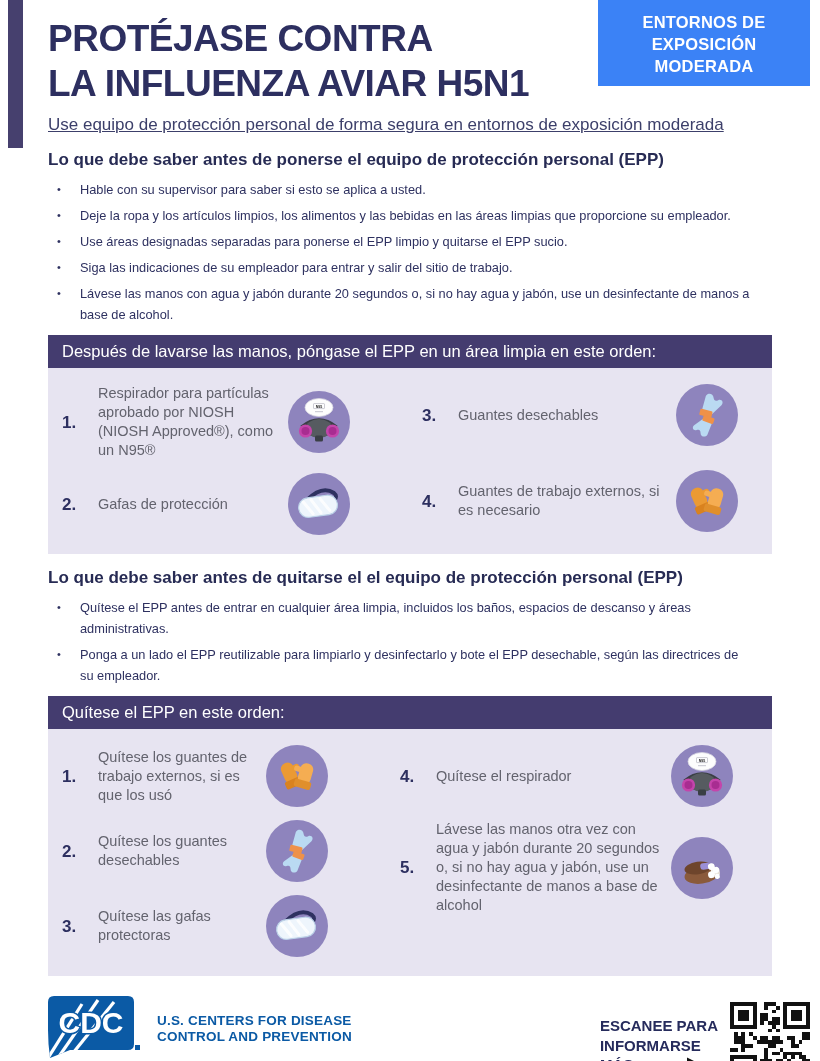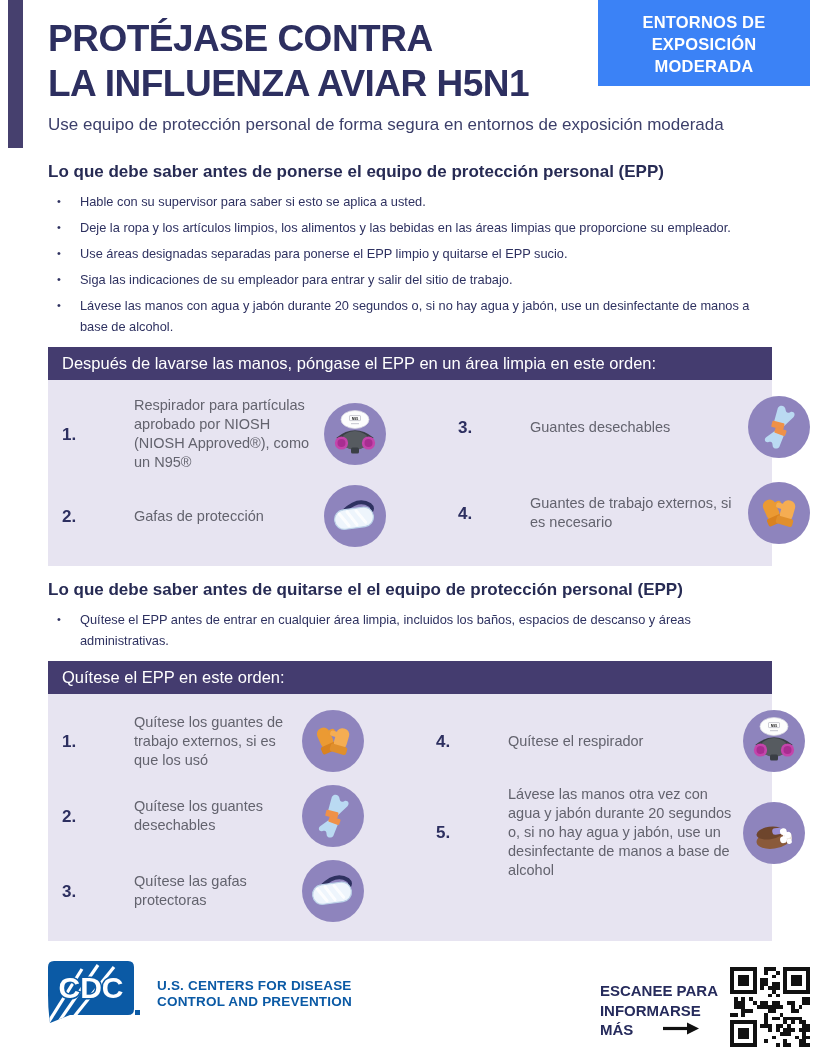--- a/index.html
+++ b/index.html
@@ -5,34 +5,34 @@
   html,body{margin:0;padding:0;background:#fff;}
   .page{position:relative;width:820px;height:1061px;background:#fff;overflow:hidden;
         font-family:"Liberation Sans",sans-serif;color:#2e3160;}
   .left-bar{position:absolute;left:8px;top:0;width:15px;height:148px;background:#46406e;}
   .badge{position:absolute;top:0;right:10px;width:212px;height:86px;background:#3b82f6;
          color:#fff;text-align:center;font-weight:bold;font-size:16.5px;line-height:22px;
          padding-top:11px;box-sizing:border-box;letter-spacing:.2px;}
   .content{padding:0 48px;}
   .title{margin:16px 0 8px;font-size:37px;line-height:45px;font-weight:800;color:#2d2f60;
          letter-spacing:-.5px;}
-  .subtitle{font-size:17px;line-height:22px;color:#3c3f6a;margin:0 0 26px;}
+  .subtitle{font-size:17px;line-height:22px;color:#3c3f6a;margin:0 0 14px;text-decoration:underline;}
   .sec-heading{font-size:17px;font-weight:bold;color:#272b54;margin:14px 0 9px;}
   ul.bullets{list-style:none;margin:0 0 10px;padding:0;max-width:706px;}
   ul.bullets li{position:relative;padding-left:32px;font-size:12.8px;line-height:21px;
                 color:#2e3160;margin-bottom:5px;}
   ul.bullets li::before{content:"•";position:absolute;left:9px;top:0;font-size:11px;color:#2e3160;}
   .banner{background:#443c6f;color:#fff;font-size:16.5px;line-height:18px;padding:7px 14px 8px;}
   .panel{background:#e7e4f1;display:flex;padding:16px 0 6px;}
   .col{flex:1;box-sizing:border-box;display:flex;flex-direction:column;}
   .colA{padding:0 57px 0 14px;}
   .colB{padding:0 47px 0 15px;}
   .step{display:flex;align-items:center;margin-bottom:13px;}
   .step .num{flex:none;width:36px;font-size:17px;font-weight:bold;color:#2d2f60;padding-top:1px;}
-  .step .text{font-size:14.5px;line-height:19px;color:#63636e;margin-left:36px;}
+  .step .text{font-size:14.5px;line-height:19px;color:#63636e;}
   .w190{width:190px;} .w225{width:218px;} .w170{width:168px;} .w235{width:235px;}
   .gap-lg{margin-bottom:24px;}
   .circle{flex:none;width:62px;height:62px;margin-left:auto;}
   .footer{display:flex;align-items:flex-start;margin-top:20px;padding:0 10px 0 48px;}
   .footer-left{display:flex;flex-direction:column;}
   .logo-row{display:flex;align-items:center;}
   .agency{margin-left:17px;font-size:13.5px;line-height:16.5px;font-weight:800;color:#0b5aa5;
           letter-spacing:.2px;}
   .scan{margin-left:auto;display:flex;align-items:flex-start;margin-top:6px;}
   .scan-text{font-size:15px;line-height:19.5px;font-weight:800;color:#262b5c;margin-top:14px;}
@@ -143,20 +143,21 @@
               </g>
             </svg>
           </span>
         </div>
       </div>
     </div>
 
     <h2 class="sec-heading">Lo que debe saber antes de quitarse el el equipo de protección personal (EPP)</h2>
     <ul class="bullets">
       <li>Quítese el EPP antes de entrar en cualquier área limpia, incluidos los baños, espacios de descanso y áreas administrativas.</li>
+      <li>Ponga a un lado el EPP reutilizable para limpiarlo y desinfectarlo y bote el EPP desechable, según las directrices de su empleador.</li>
     </ul>
 
     <div class="banner">Quítese el EPP en este orden:</div>
     <div class="panel">
       <div class="col colA">
         <div class="step">
           <span class="num">1.</span>
           <span class="text w170">Quítese los guantes de trabajo externos, si es que los usó</span>
           <span class="circle">
             <svg width="62" height="62" viewBox="0 0 62 62">

